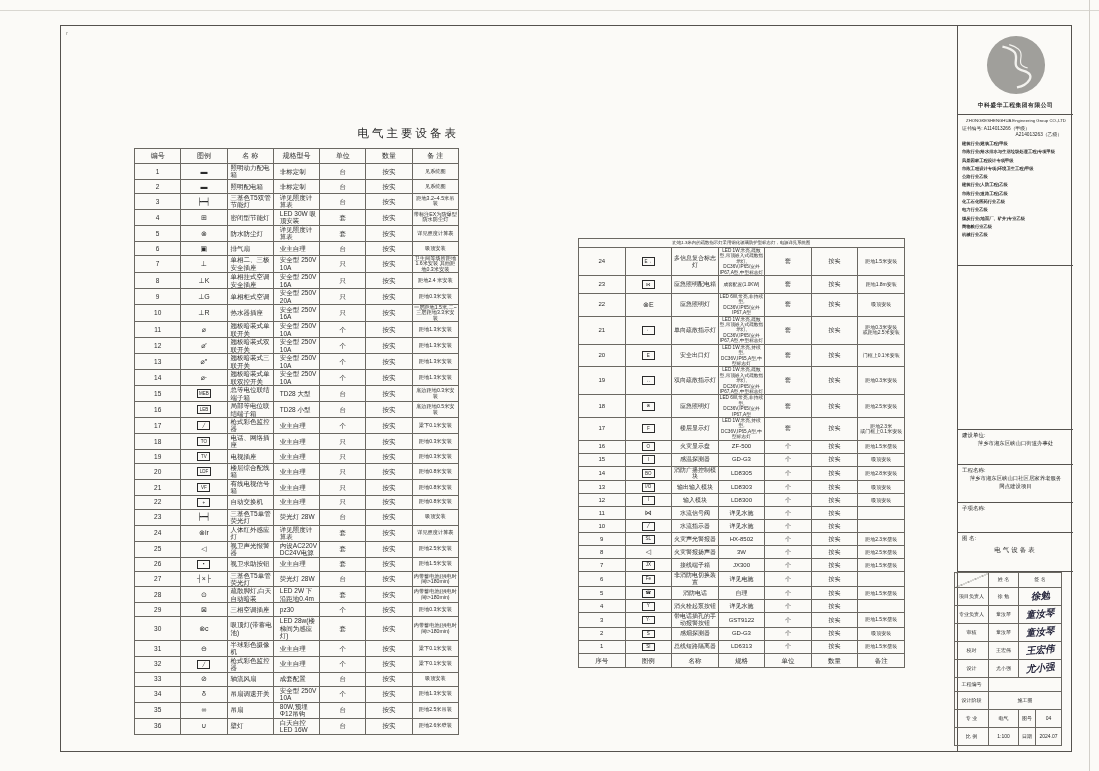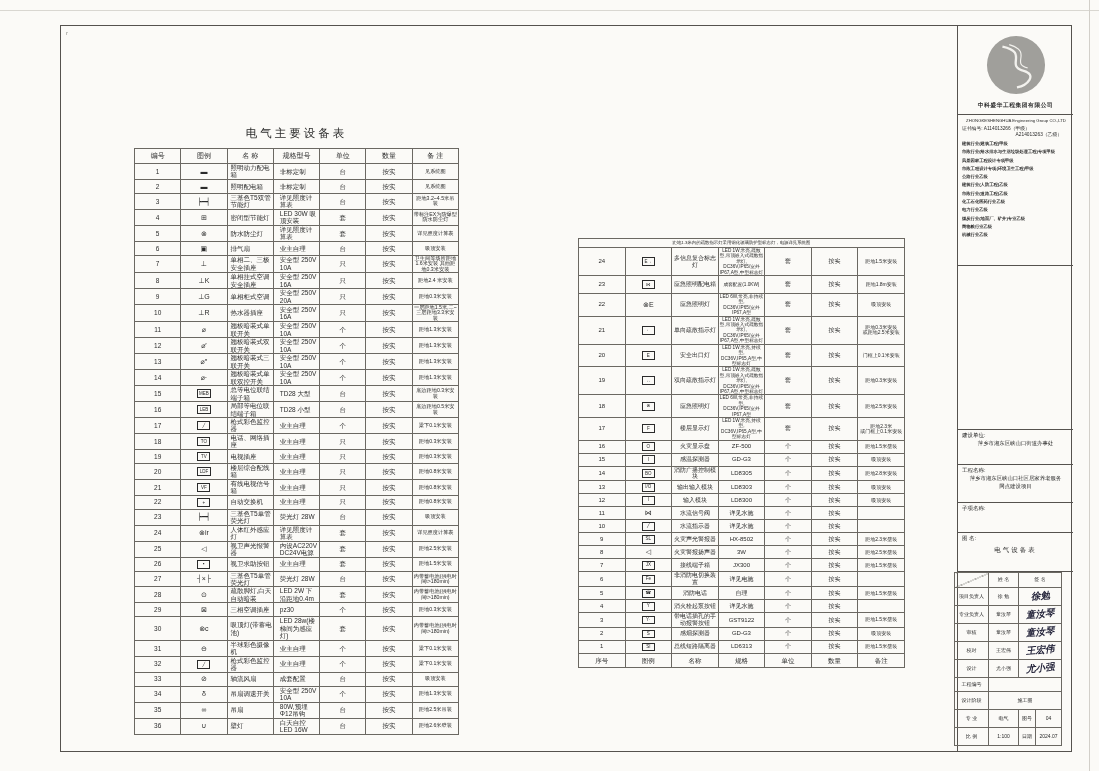--- a/index.html
+++ b/index.html
@@ -10,21 +10,21 @@
   .frame{position:absolute;left:60px;top:25px;width:1012px;height:727px;border:1px solid #55524e;box-sizing:border-box;}
   .corner-mark{position:absolute;left:66px;top:30px;font-size:6px;color:#8a8a86;}
 
   
   table{border-collapse:collapse;table-layout:fixed;}
   td,th{border:1px solid #6b6862;overflow:hidden;vertical-align:middle;
         font-weight:normal;padding:0 1px;line-height:1.15;}
 
   
   .lt-wrap{position:absolute;left:134px;top:148px;}
-  .lt-title{position:absolute;left:134px;top:126px;width:325px;text-align:center;
+  .lt-title{position:absolute;left:134px;top:126px;width:325px;text-align:right;
             font-size:11.5px;letter-spacing:3px;color:#2b2b2b;}
   .lt{width:325px;}
   .lt th{height:14px;font-size:7px;}
   .lt td{height:13px;font-size:6.5px;text-align:center;}
   .lt .c-no{width:26px;font-size:6.5px;}
   .lt .c-ic{width:28px;}
   .lt .c-name{width:76px;text-align:left;padding-left:3px;}
   .lt .c-spec{width:100px;text-align:left;padding-left:6px;}
   .lt .c-unit{width:22px;}
   .lt .c-qty{width:22px;}

